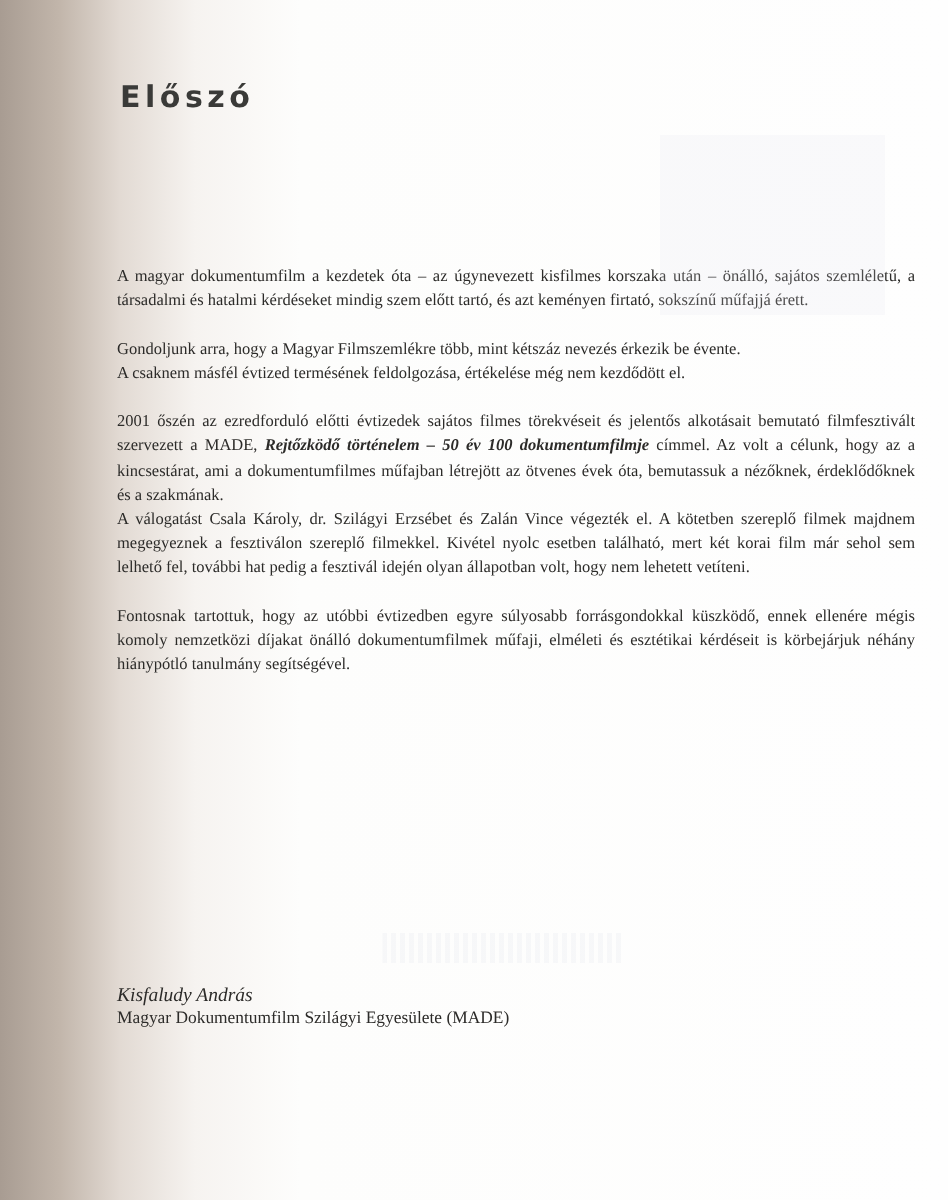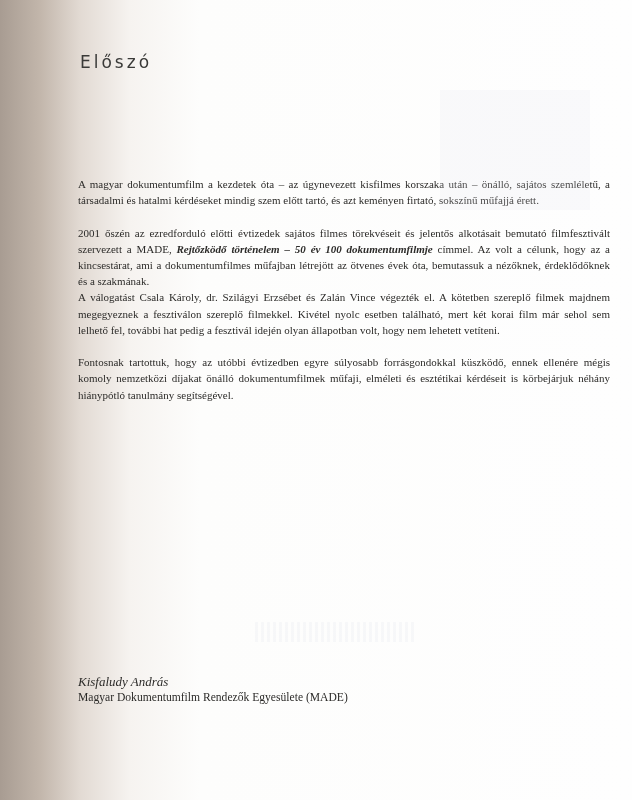--- a/index.html
+++ b/index.html
@@ -34,22 +34,22 @@
       left: 255px; top: 622px;
       width: 160px; height: 20px;
       background: repeating-linear-gradient(to right, rgba(200,205,220,0.25) 0 3px, transparent 3px 6px);
       opacity: 0.5;
     }
     .title {
       position: absolute;
       left: 80px;
       top: 52px;
       font-family: "DejaVu Sans", sans-serif;
-      font-weight: normal;
-      font-size: 17px;
+      font-weight: bold;
+      font-size: 20px;
       letter-spacing: 3px;
       color: #3a3a38;
       margin: 0;
     }
     .body-text {
       position: absolute;
       left: 78px;
       top: 176px;
       width: 532px;
       font-family: "Liberation Serif", serif;
@@ -64,21 +64,21 @@
     .body-text .line {
       display: block;
     }
     .bold-italic {
       font-weight: bold;
       font-style: italic;
     }
     .signature {
       position: absolute;
       left: 78px;
-      top: 674px;
+      top: 655px;
       font-family: "Liberation Serif", serif;
       color: #2c2b29;
     }
     .sig-name {
       font-style: italic;
       font-size: 13px;
       line-height: 16px;
       display: block;
     }
     .sig-org {
@@ -92,27 +92,29 @@
 
 <div class="page">
   <div class="bleed"></div>
 
   <h1 class="title">Előszó</h1>
 
   <div class="body-text">
     <p>A magyar dokumentumfilm a kezdetek óta – az úgynevezett kisfilmes korszaka után – önálló, sajátos szemléletű, a társadalmi és hatalmi kérdéseket mindig szem előtt tartó, és azt keményen firtató, sokszínű műfajjá érett.</p>
 
     <p>
+      <span class="line">Gondoljunk arra, hogy a Magyar Filmszemlékre több, mint kétszáz nevezés érkezik be évente.</span>
+      <span class="line">A csaknem másfél évtized termésének feldolgozása, értékelése még nem kezdődött el.</span>
     </p>
 
     <p>
       <span>2001 őszén az ezredforduló előtti évtizedek sajátos filmes törekvéseit és jelentős alkotásait bemutató filmfesztivált szervezett a MADE, </span><span class="bold-italic">Rejtőzködő történelem – 50 év 100 dokumentumfilmje</span><span> címmel. Az volt a célunk, hogy az a kincsestárat, ami a dokumentumfilmes műfajban létrejött az ötvenes évek óta, bemutassuk a nézőknek, érdeklődőknek és a szakmának.</span>
       <span class="line">A válogatást Csala Károly, dr. Szilágyi Erzsébet és Zalán Vince végezték el. A kötetben szereplő filmek majdnem megegyeznek a fesztiválon szereplő filmekkel. Kivétel nyolc esetben található, mert két korai film már sehol sem lelhető fel, további hat pedig a fesztivál idején olyan állapotban volt, hogy nem lehetett vetíteni.</span>
     </p>
 
     <p>Fontosnak tartottuk, hogy az utóbbi évtizedben egyre súlyosabb forrásgondokkal küszködő, ennek ellenére mégis komoly nemzetközi díjakat önálló dokumentumfilmek műfaji, elméleti és esztétikai kérdéseit is körbejárjuk néhány hiánypótló tanulmány segítségével.</p>
   </div>
 
   <div class="signature">
     <span class="sig-name">Kisfaludy András</span>
-    <span class="sig-org">Magyar Dokumentumfilm Rendezők Egyesülete (MADE)</span>
+    <span class="sig-org">Magyar Dokumentumfilm Szilágyi Egyesülete (MADE)</span>
   </div>
 </div>
 
 </body></html>

